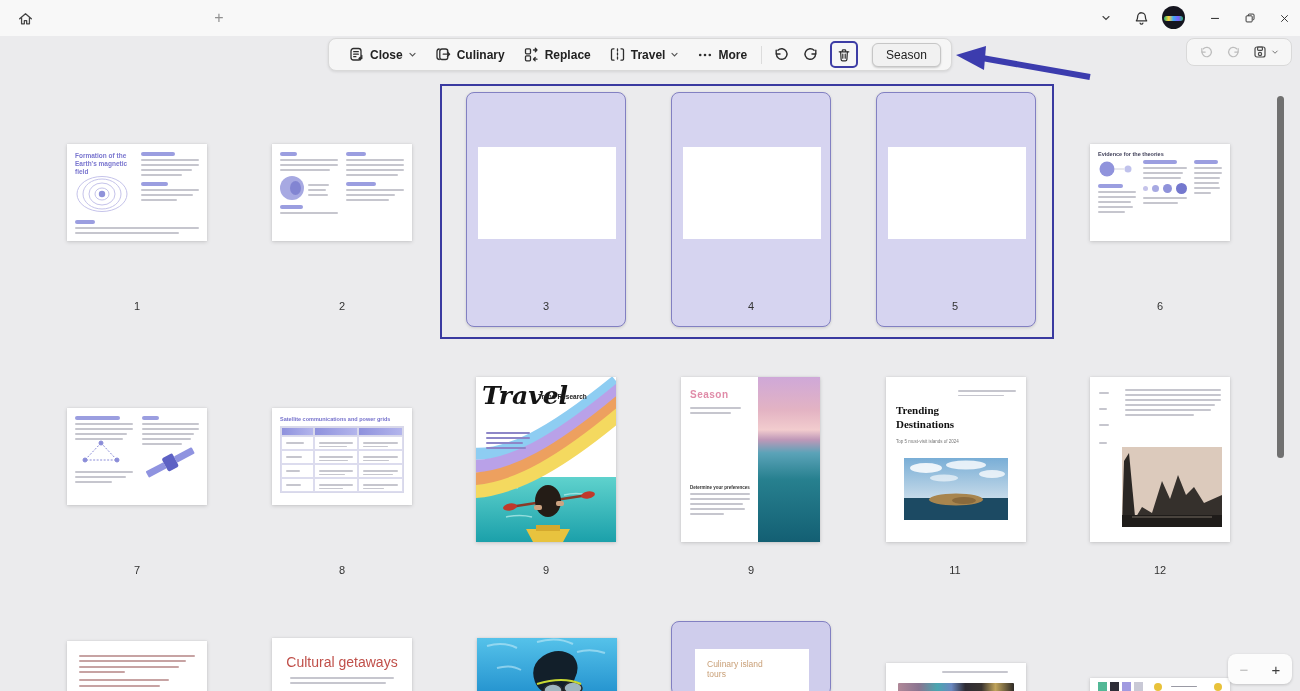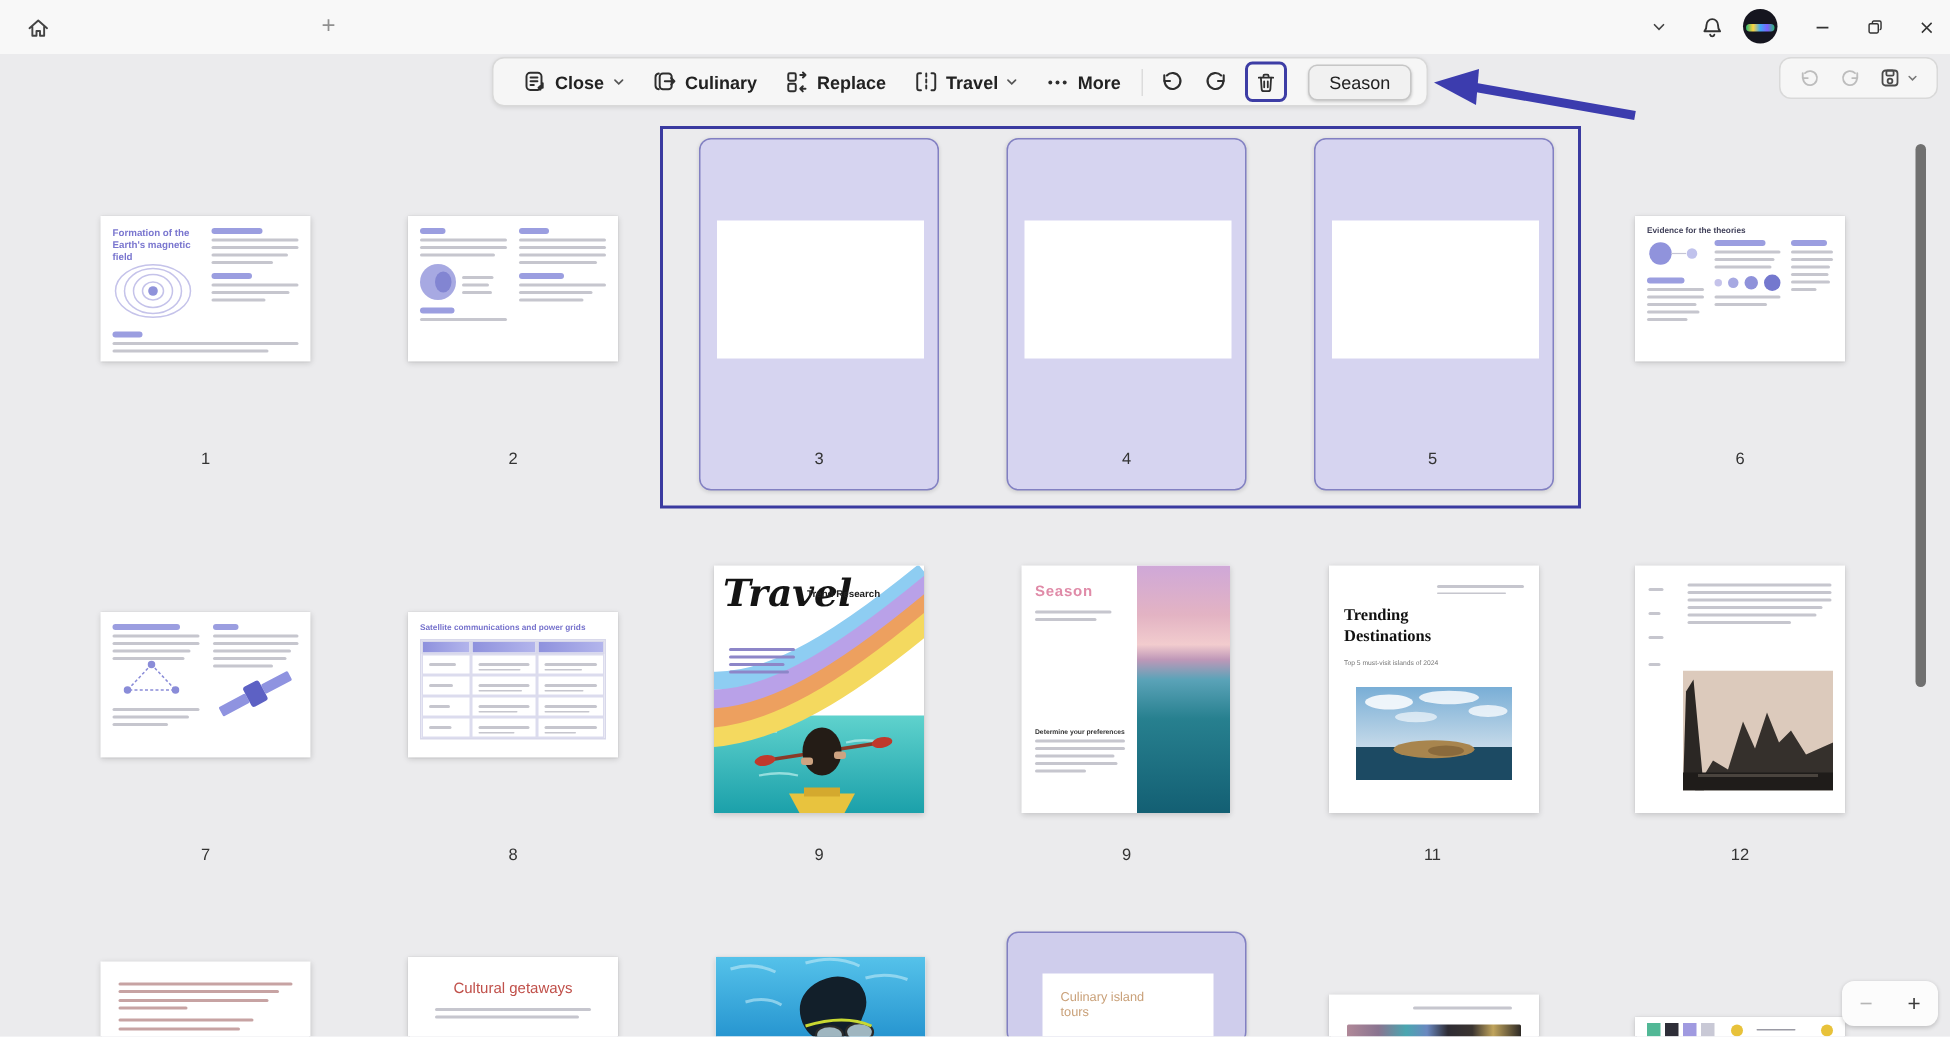--- a/index.html
+++ b/index.html
@@ -527,21 +527,21 @@
       <div class="lnr"></div>
         <div class="lnr" style="width:92%"></div>
         <div class="lnr" style="width:86%"></div>
         <div class="lnr" style="width:40%"></div>
       <div class="lnr" style="width:78%;margin-top:6px"></div>
         <div class="lnr" style="width:70%"></div>
     </div>
   </div>
 
   <div class="page" style="left:272px;top:638px;width:140px;height:62px;padding:16px 12px 0">
-    <div style="font-size:10px;color:#c0504a;text-align:center">Cultural getaways</div>
+    <div style="font-size:14px;color:#c0504a;text-align:center">Cultural getaways</div>
     <div style="margin-top:7px;padding:0 6px">
       <div class="ln"></div>
         <div class="ln" style="width:92%"></div>
     </div>
   </div>
 
   <div class="page" style="left:477px;top:638px;width:140px;height:62px;overflow:hidden">
     <svg width="140" height="62" viewBox="0 0 140 62">
       <defs>
           <linearGradient id="uw" x1="0" y1="0" x2="0" y2="1">

